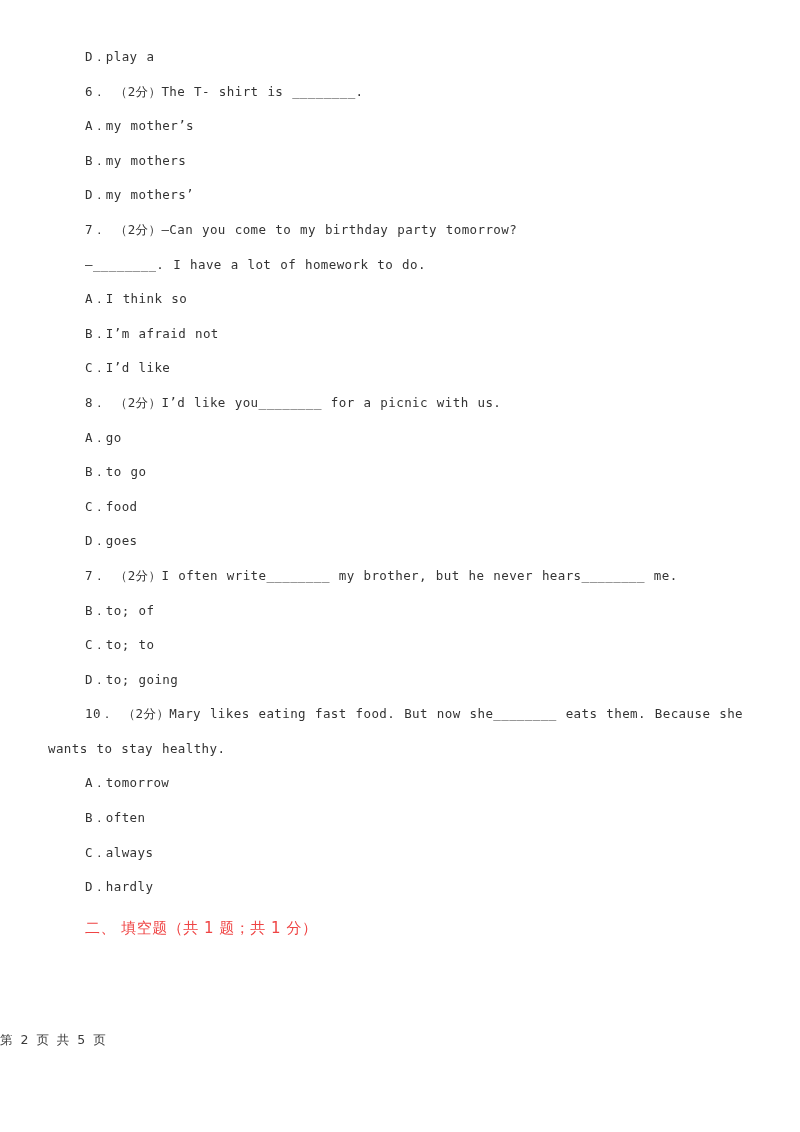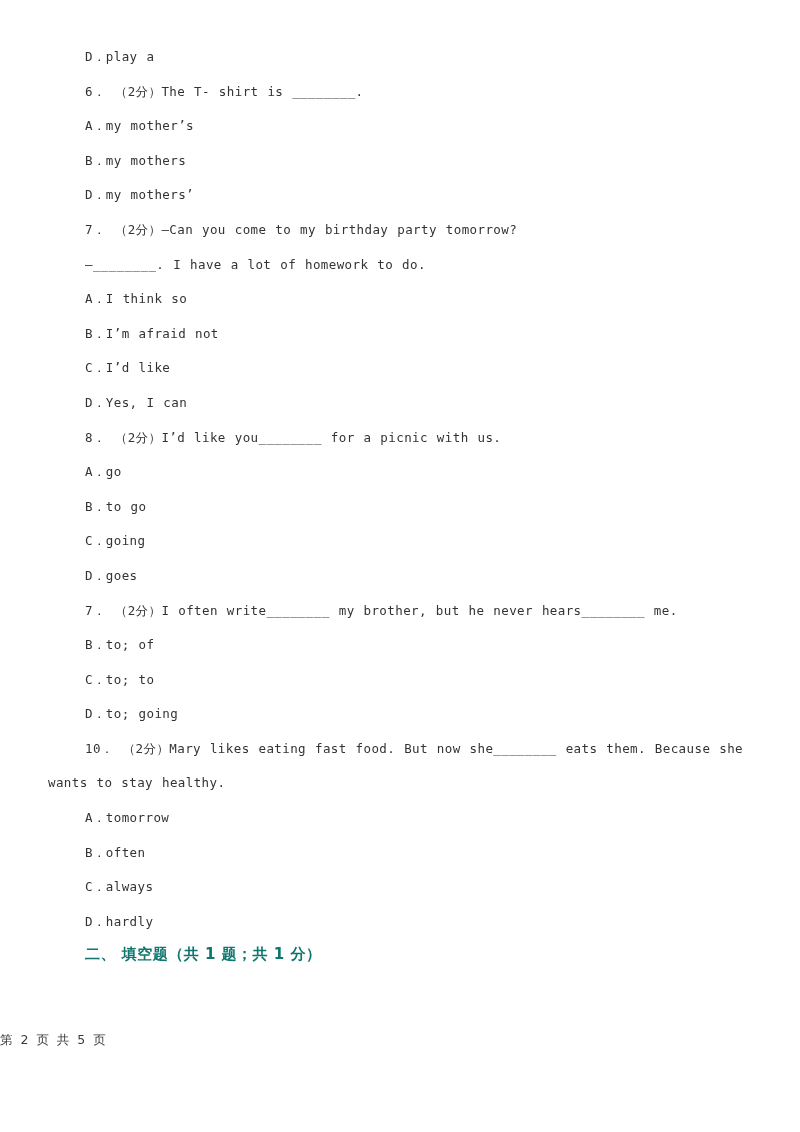--- a/index.html
+++ b/index.html
@@ -54,25 +54,25 @@
     padding-left: 37px;
     text-indent: 0;
   }
   .question.wrap {
     padding-left: 0px;
     text-indent: 37px;
   }
 
   .section-header {
     padding-left: 37px;
-    margin-top: 0;
+    margin-top: 8px;
     font-family: "DejaVu Sans", "Liberation Sans", sans-serif;
     font-size: 15px;
-    font-weight: bold;
-    color: #0f766e;
+    font-weight: normal;
+    color: #ef4444;
     line-height: 30px;
     letter-spacing: 0.5px;
   }
 
   .footer {
     position: absolute;
     left: 0;
     top: 1032px;
     width: 800px;
     font-family: "DejaVu Sans", "Liberation Sans", sans-serif;
@@ -91,25 +91,24 @@
         <div class="line option">D．play a</div>
         <div class="line question">6． （2分）The T- shirt is ________.</div>
         <div class="line option">A．my mother’s</div>
         <div class="line option">B．my mothers</div>
         <div class="line option">D．my mothers’</div>
         <div class="line question">7． （2分）—Can you come to my birthday party tomorrow?</div>
         <div class="line question">—________. I have a lot of homework to do.</div>
         <div class="line option">A．I think so</div>
         <div class="line option">B．I’m afraid not</div>
         <div class="line option">C．I’d like</div>
-        <div class="line option">D．Yes, I can</div>
         <div class="line question">8． （2分）I’d like you________ for a picnic with us.</div>
         <div class="line option">A．go</div>
         <div class="line option">B．to go</div>
-        <div class="line option">C．going</div>
+        <div class="line option">C．food</div>
         <div class="line option">D．goes</div>
         <div class="line question">7． （2分）I often write________ my brother, but he never hears________ me.</div>
         <div class="line option">B．to; of</div>
         <div class="line option">C．to; to</div>
         <div class="line option">D．to; going</div>
         <div class="line question wrap">10． （2分）Mary likes eating fast food. But now she________ eats them. Because she wants to stay healthy.</div>
         <div class="line option">A．tomorrow</div>
         <div class="line option">B．often</div>
         <div class="line option">C．always</div>
         <div class="line option">D．hardly</div>

